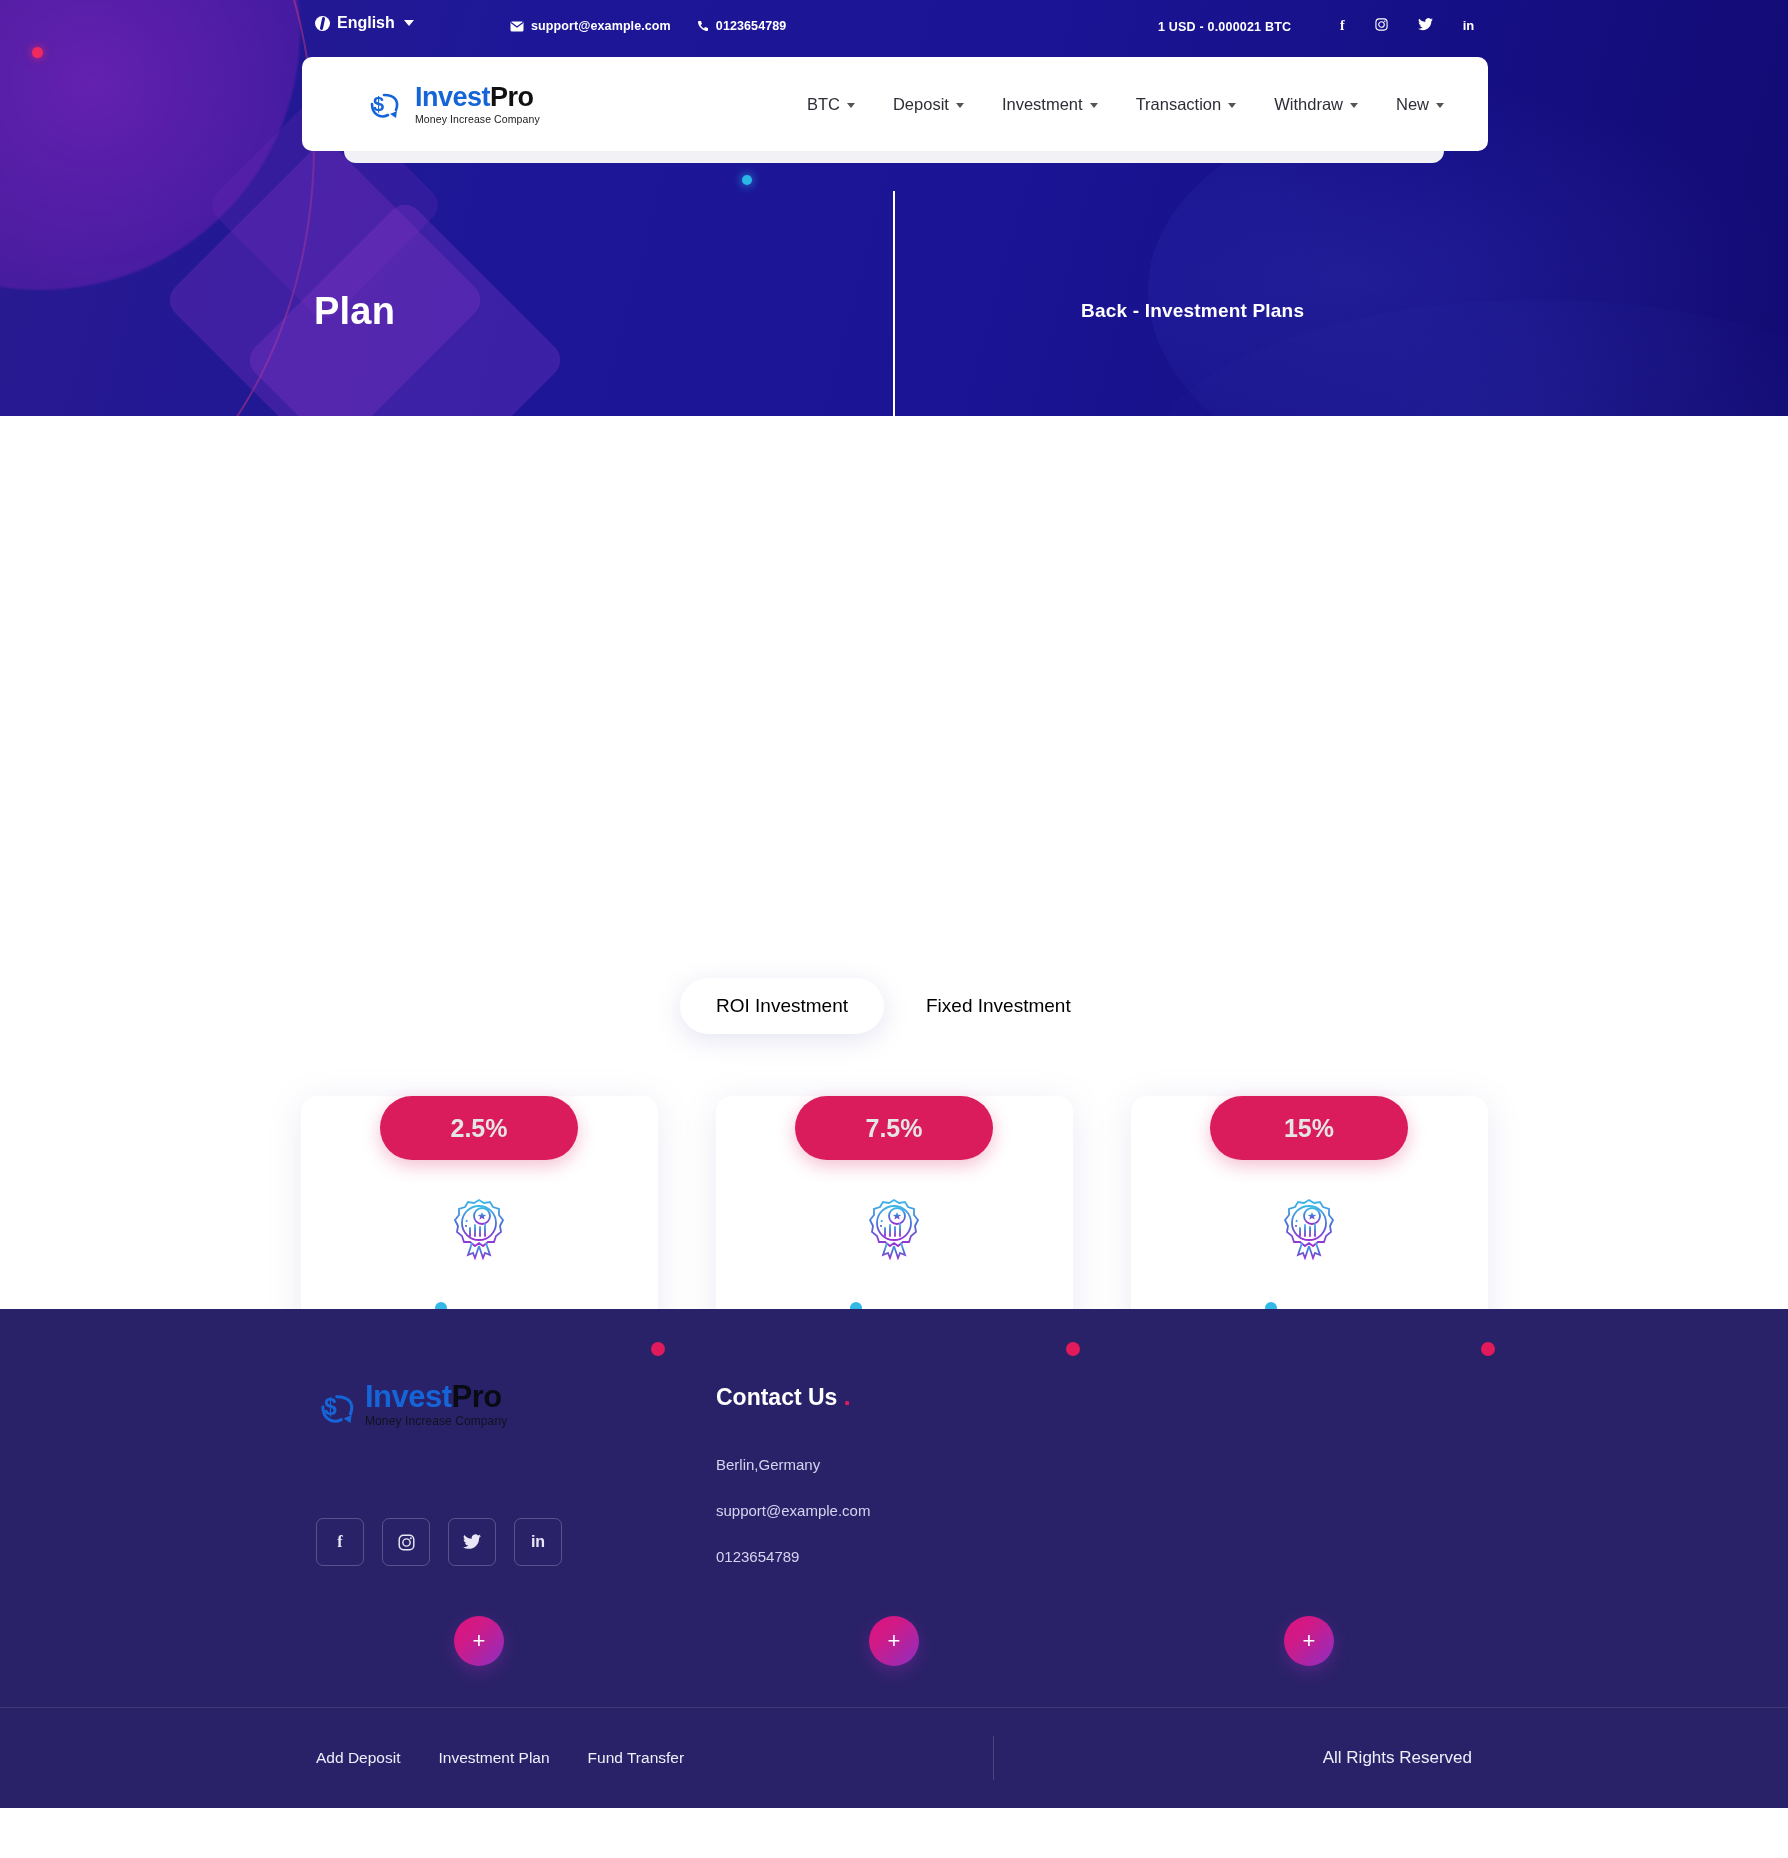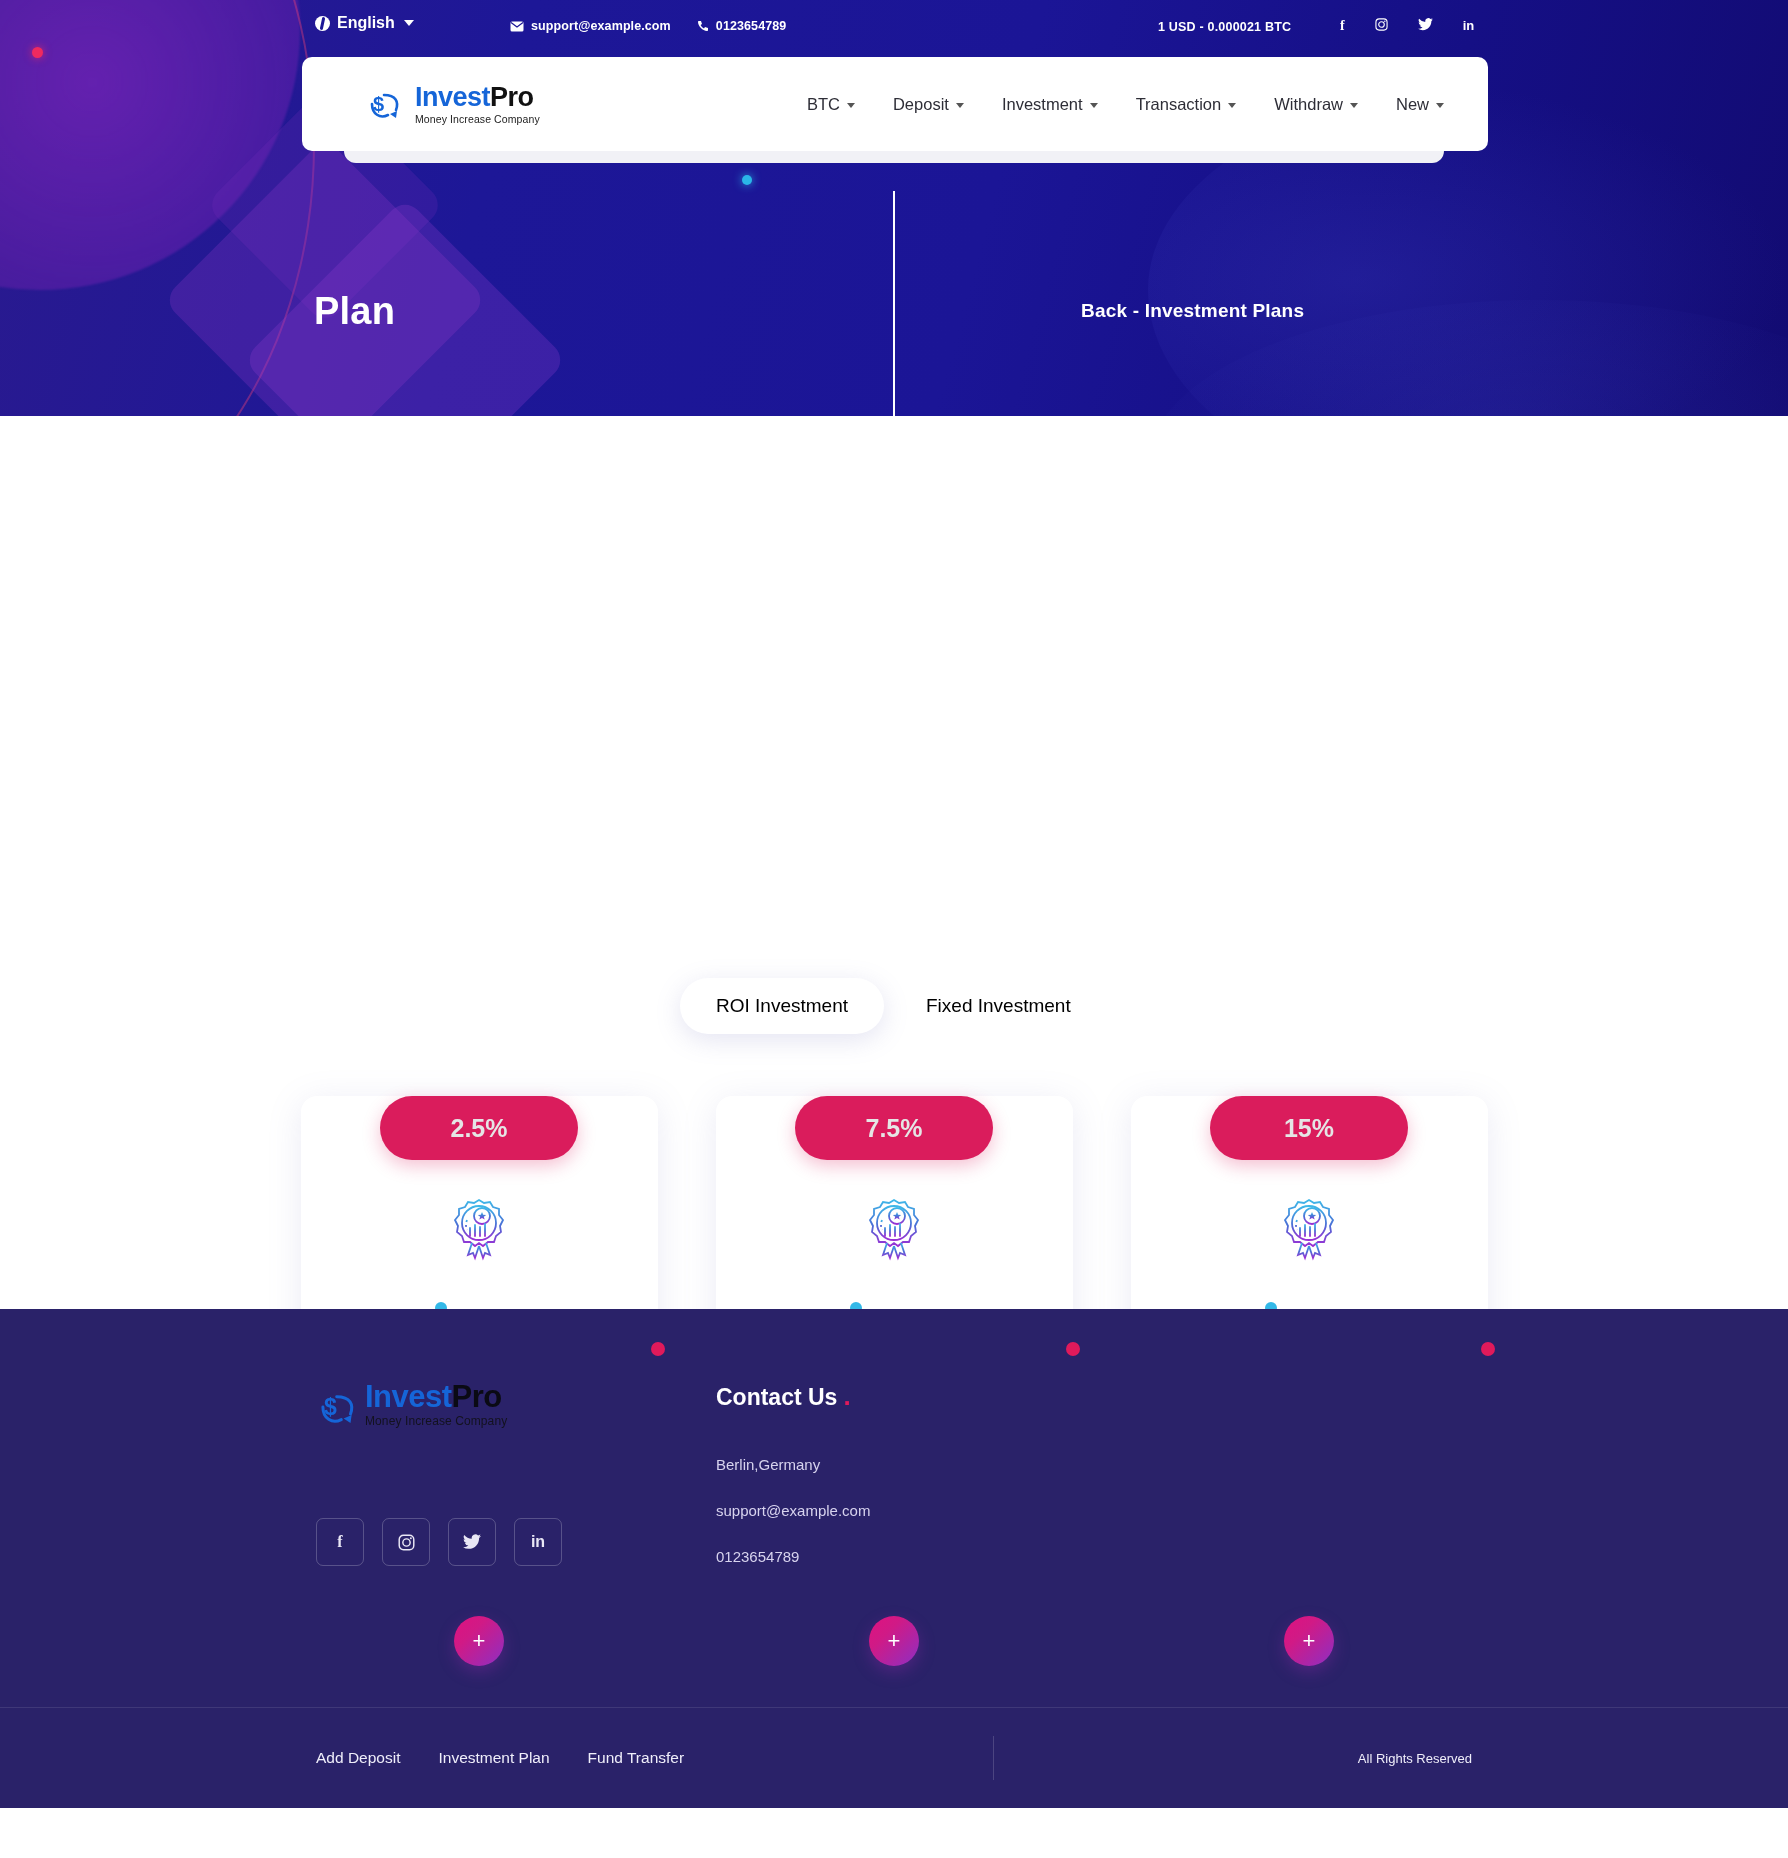--- a/index.html
+++ b/index.html
@@ -266,21 +266,21 @@
   }
   .footbar-left{
     position:absolute; left:316px; display:flex; gap:38px;
   }
   .footbar-left span{ font-size:15.5px; color:#efeefa; cursor:pointer; }
   .footbar-div{
     position:absolute; left:993px; top:28px; width:1px; height:44px;
     background:rgba(255,255,255,.16);
   }
   .footbar-right{
-    position:absolute; right:316px; font-size:13px; color:#efeefa;
+    position:absolute; right:316px; font-size:17px; color:#efeefa;
   }
 </style>
 </head>
 <body>
 
 <div class="hero">
   <div class="hero-circle"></div>
   <div class="hero-arc"></div>
   <div class="hero-dot-pink"></div>
   <div class="diamond d3"></div>

